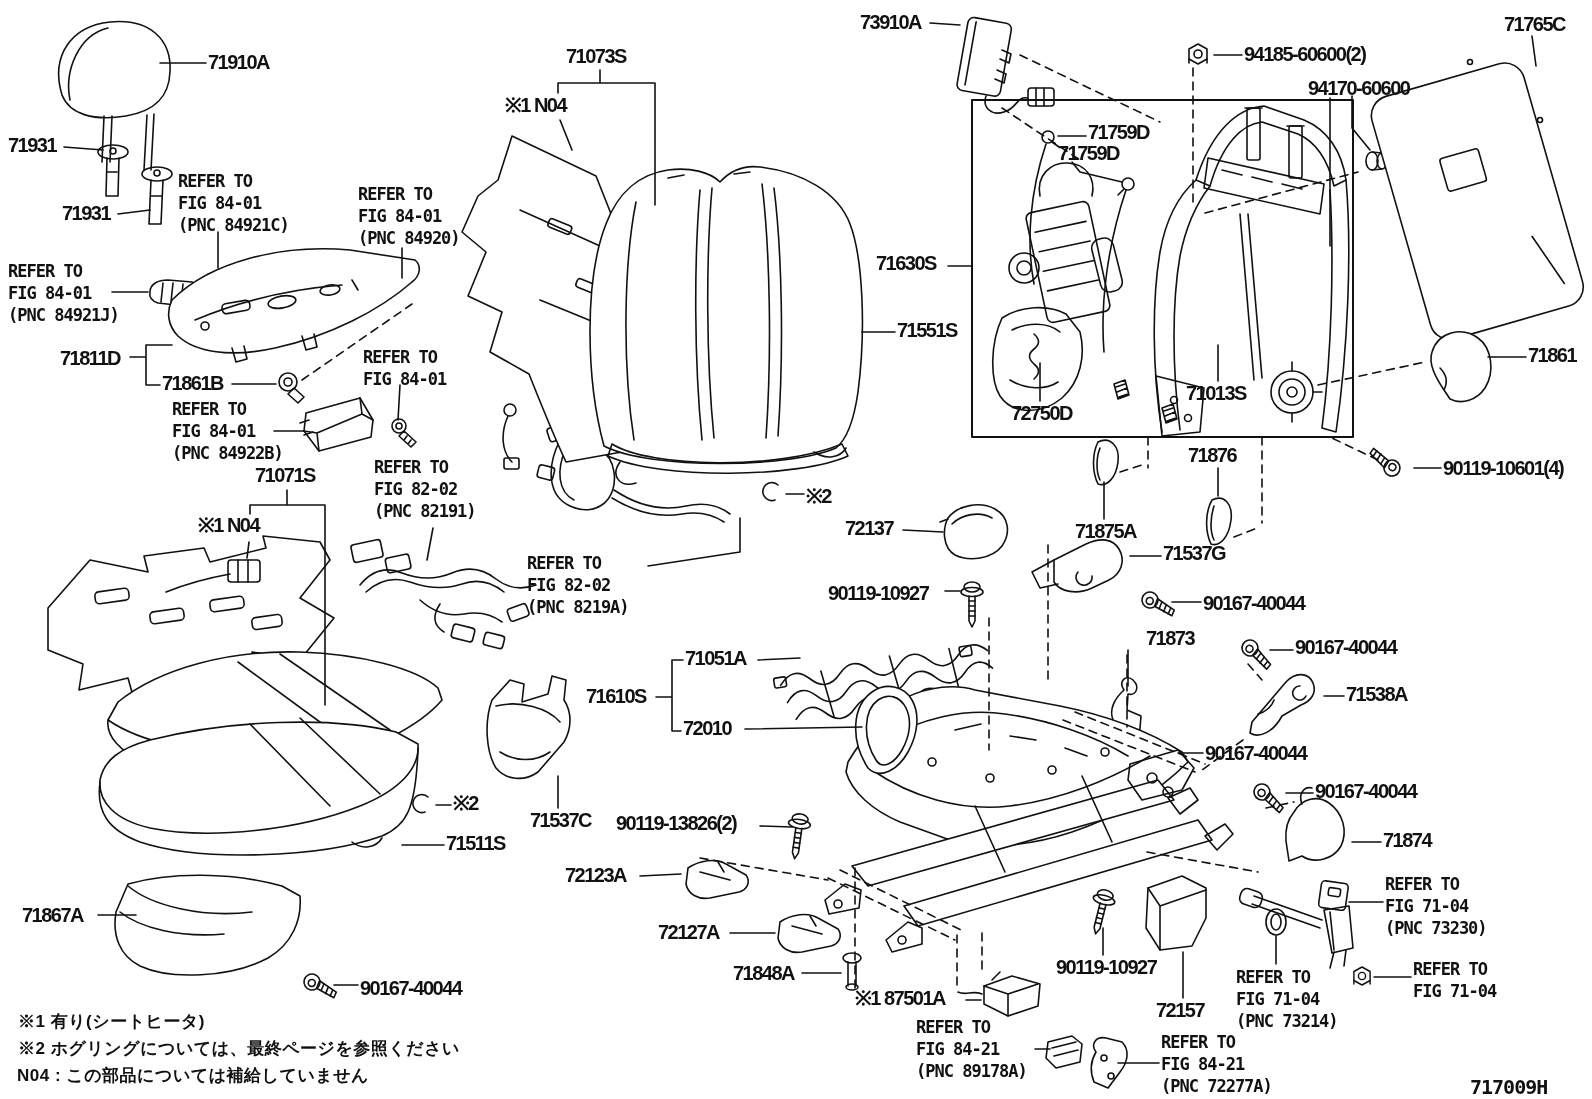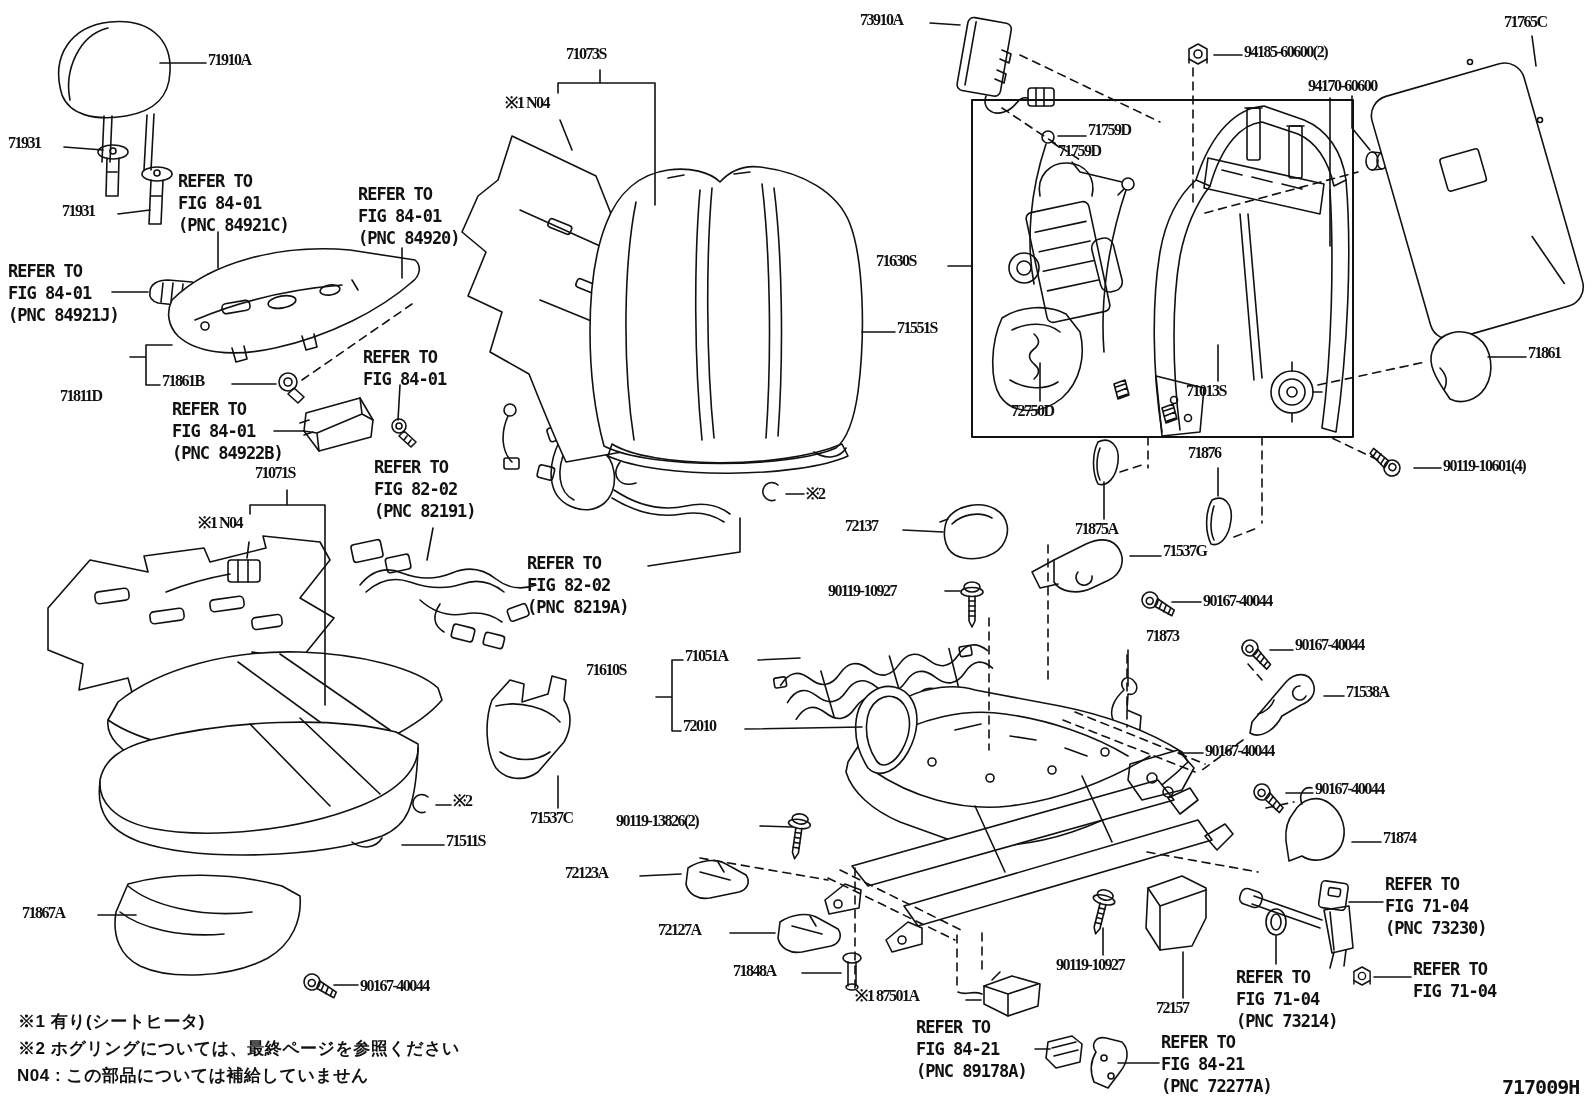--- a/index.html
+++ b/index.html
@@ -1,20 +1,20 @@
 <!DOCTYPE html>
 <html><head>
 <meta charset="utf-8">
 <style>
   html,body{margin:0;padding:0;background:#fff;}
   .stage{position:relative;width:1592px;height:1099px;background:#ffffff;overflow:hidden;}
   .art{position:absolute;left:0;top:0;width:1592px;height:1099px;}
   .labels{position:absolute;left:0;top:0;width:1592px;height:1099px;pointer-events:none;}
   .label{position:absolute;white-space:pre;color:#111;font-weight:bold;}
-  .pn{font-family:Liberation Serif, serif;font-size:16px;letter-spacing:-1.5px;line-height:1.05;}
+  .pn{font-family:Liberation Sans, sans-serif;font-size:20px;letter-spacing:-1.5px;line-height:1.05;}
   .ref{font-family:"DejaVu Sans Mono","Liberation Mono",monospace;font-size:17px;letter-spacing:-1px;line-height:1.3;}
   .note{font-family:Liberation Sans, sans-serif;font-size:17px;font-weight:600;letter-spacing:0.5px;}
   .code{font-family:"DejaVu Sans Mono","Liberation Mono",monospace;font-size:20px;letter-spacing:-1px;}
 </style>
 </head>
 <body>
 
 <div class="stage">
   <svg class="art" viewBox="0 0 1592 1099" xmlns="http://www.w3.org/2000/svg">
     <defs>
@@ -463,21 +463,21 @@
       <div class="label pn" style="left: 62px; top: 203px;">71931</div>
       <div class="label ref" style="left: 178px; top: 170px;">REFER TO
 FIG 84-01
 (PNC 84921C)</div>
       <div class="label ref" style="left: 8px; top: 260px;">REFER TO
 FIG 84-01
 (PNC 84921J)</div>
       <div class="label ref" style="left: 358px; top: 183px;">REFER TO
 FIG 84-01
 (PNC 84920)</div>
-      <div class="label pn" style="left: 60px; top: 348px; margin-top: 40px;">71811D</div>
+      <div class="label pn" style="left: 60px; top: 348px;">71811D</div>
       <div class="label pn" style="left: 162px; top: 373px;">71861B</div>
       <div class="label ref" style="left: 172px; top: 398px;">REFER TO
 FIG 84-01
 (PNC 84922B)</div>
       <div class="label ref" style="left: 363px; top: 346px;">REFER TO
 FIG 84-01</div>
       <div class="label ref" style="left: 374px; top: 456px;">REFER TO
 FIG 82-02
 (PNC 82191)</div>
       <div class="label ref" style="left: 527px; top: 552px;">REFER TO
@@ -505,21 +505,21 @@
       <div class="label pn" style="left: 1203px; top: 593px;">90167-40044</div>
       <div class="label pn" style="left: 1295px; top: 637px;">90167-40044</div>
       <div class="label pn" style="left: 1346px; top: 684px;">71538A</div>
       <div class="label pn" style="left: 1205px; top: 743px;">90167-40044</div>
       <div class="label pn" style="left: 1315px; top: 781px;">90167-40044</div>
       <div class="label pn" style="left: 1383px; top: 830px;">71874</div>
       <div class="label pn" style="left: 1098px; top: 628px; margin-left: 48px;">71873</div>
       <div class="label pn" style="left: 845px; top: 518px;">72137</div>
       <div class="label pn" style="left: 828px; top: 583px;">90119-10927</div>
       <div class="label pn" style="left: 685px; top: 648px;">71051A</div>
-      <div class="label pn" style="left: 586px; top: 662px;">71610S</div>
+      <div class="label pn" style="left: 586px; top: 686px;">71610S</div>
       <div class="label pn" style="left: 683px; top: 718px;">72010</div>
       <div class="label pn" style="left: 530px; top: 810px;">71537C</div>
       <div class="label pn" style="left: 616px; top: 813px;">90119-13826(2)</div>
       <div class="label pn" style="left: 565px; top: 865px;">72123A</div>
       <div class="label pn" style="left: 658px; top: 922px;">72127A</div>
       <div class="label pn" style="left: 733px; top: 963px;">71848A</div>
       <div class="label pn" style="left: 855px; top: 988px; text-align: center;">※1 87501A</div>
       <div class="label ref" style="left: 916px; top: 1016px;">REFER TO
 FIG 84-21
 (PNC 89178A)</div>
@@ -537,15 +537,15 @@
       <div class="label ref" style="left: 1413px; top: 958px;">REFER TO
 FIG 71-04</div>
       <div class="label pn" style="left: 446px; top: 833px;">71511S</div>
       <div class="label pn" style="left: 22px; top: 905px;">71867A</div>
       <div class="label pn" style="left: 360px; top: 978px;">90167-40044</div>
       <div class="label pn" style="left: 806px; top: 486px;">※2</div>
       <div class="label pn" style="left: 453px; top: 793px;">※2</div>
       <div class="label note" style="left: 18px; top: 1010px;">※1 有り(シートヒータ)</div>
       <div class="label note" style="left: 18px; top: 1037px;">※2 ホグリングについては、最終ページを参照ください</div>
       <div class="label note" style="left: 17px; top: 1064px;">N04 : この部品については補給していません</div>
-      <div class="label code" style="left: 1470px; top: 1075px; margin-left: 32px;">717009H</div>
+      <div class="label code" style="left: 1470px; top: 1075px;">717009H</div>
     </div>
 </div>
 
 </body></html>

